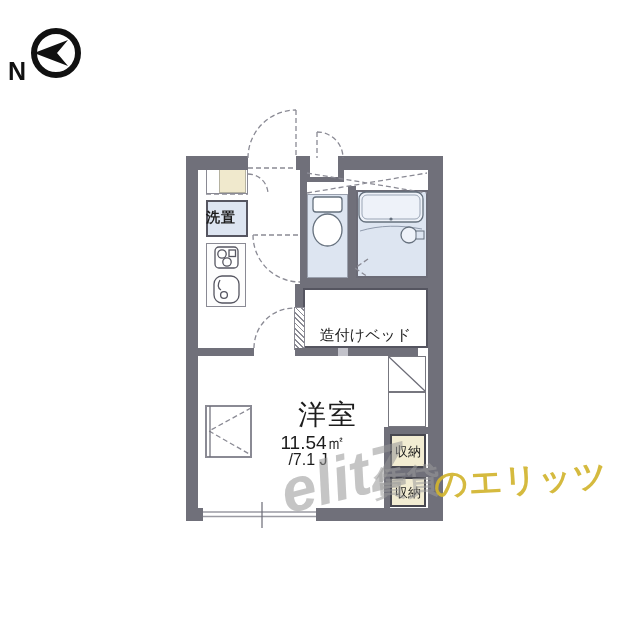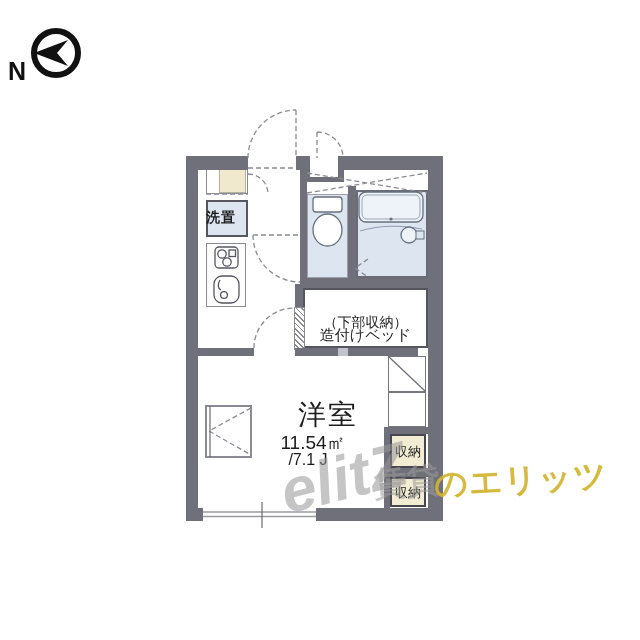--- a/index.html
+++ b/index.html
@@ -117,21 +117,20 @@
     </g>
     <g>
       <circle cx="56" cy="53" r="22" fill="#ffffff" stroke="#111111" stroke-width="6"></circle>
       <polygon points="34,53 68,40 57,53 68,66" fill="#111111"></polygon>
     </g>
   </svg>
 
   <div class="txt center" style="left:206px;top:209px;width:26px;font-size:14px;font-weight:bold;letter-spacing:1px;">洗置</div>
 
   <div class="txt center" style="left:303px;top:294px;width:125px;font-size:15px;margin-top:32px;">造付けベッド</div>
-  <div class="txt center" style="left:303px;top:314px;width:125px;font-size:14px;">（下部収納）</div>
 
   <div class="txt center" style="left:268px;top:396px;width:120px;font-size:28px;letter-spacing:2px;">洋室</div>
   <div class="txt center" style="left:253px;top:430px;width:120px;font-size:19px;">11.54㎡</div>
   <div class="txt center" style="left:248px;top:451px;width:120px;font-size:16px;text-align:center;">/7.1 J</div>
 
   <div class="txt center" style="left:390px;top:443px;width:36px;font-size:13px;">収納</div>
   <div class="txt center" style="left:390px;top:484px;width:36px;font-size:13px;">収納</div>
 
   <div class="wm" style="left:280px;top:442px;font-size:62px;font-style:italic;color:rgba(150,150,150,0.55);transform:rotate(-14deg);">elitZ</div>
   <div class="wm" style="left:374px;top:460px;font-size:33px;color:rgba(155,155,155,0.55);transform:rotate(-4deg);">賃貸</div>

